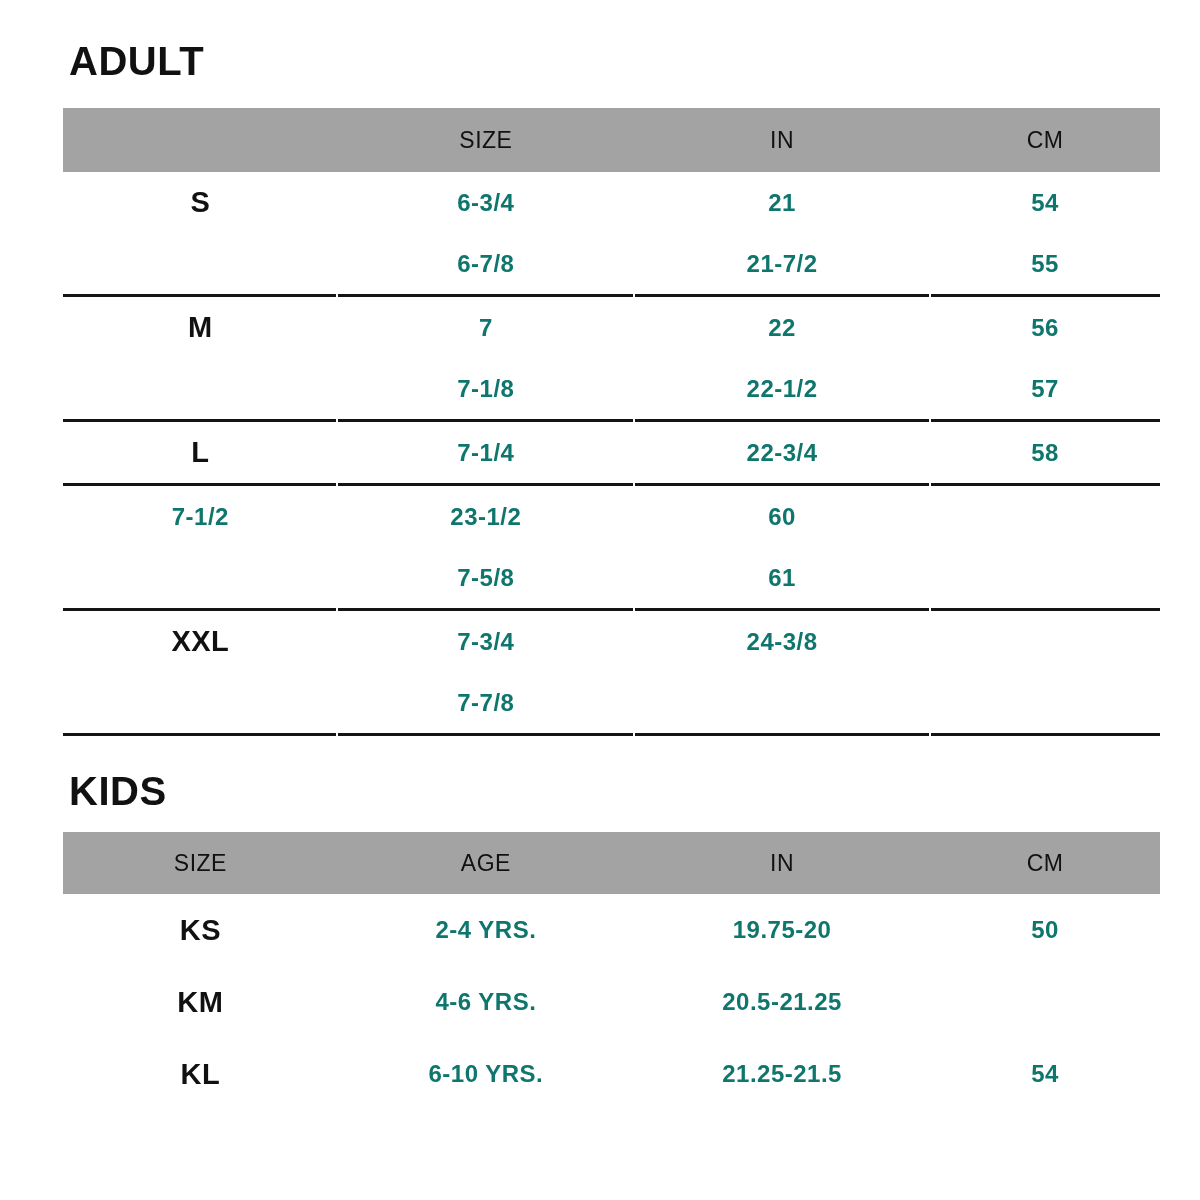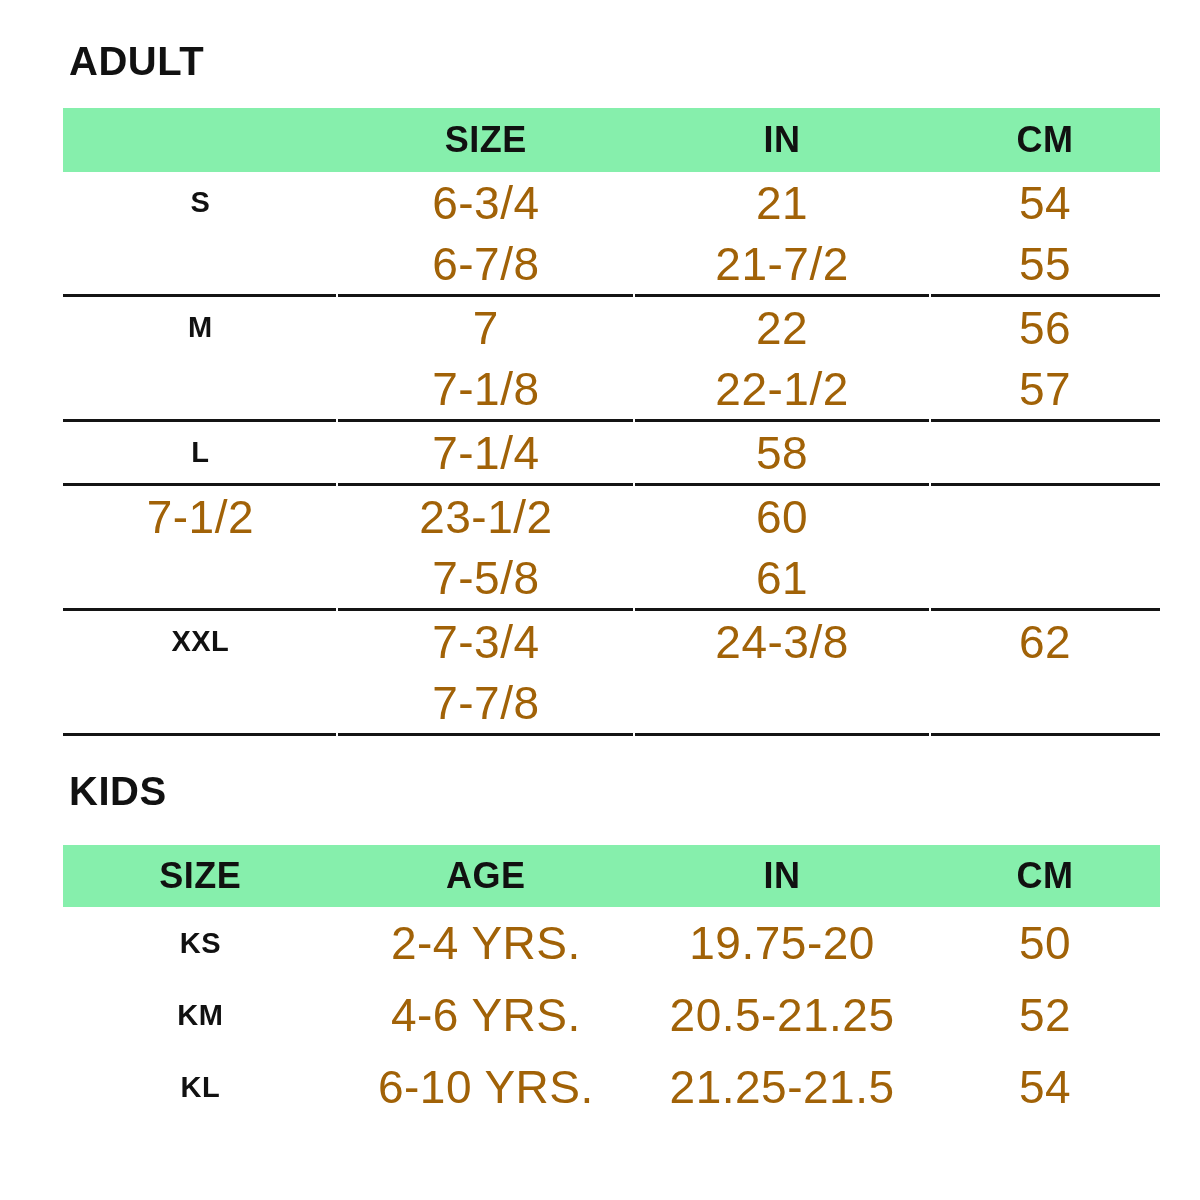--- a/index.html
+++ b/index.html
@@ -20,52 +20,52 @@
   .section-title {
     margin: 0 0 24px 6px;
     font-size: 40px;
     line-height: 46px;
     font-weight: 700;
     letter-spacing: 0.5px;
     color: #111111;
   }
   .section-title.kids {
     margin-top: 32px;
-    margin-bottom: 31px;
+    margin-bottom: 18px;
   }
   .table {
     width: 100%;
   }
   .thead, .row, .sep {
     display: grid;
     grid-template-columns: 269fr 290fr 290fr 225fr;
   }
   .th {
-    background: #86efac;
+    background: #a3a3a3;
     height: 64px;
     display: flex;
     align-items: center;
     justify-content: center;
-    font-weight: 700;
-    font-size: 36px;
+    font-weight: 400;
+    font-size: 23px;
     letter-spacing: 0.5px;
     color: #111111;
   }
   .kids-table .th {
     height: 62px;
   }
   .td {
     height: 61px;
     display: flex;
     align-items: center;
     justify-content: center;
-    font-size: 46px;
-    font-weight: 400;
-    letter-spacing: 0.5px;
-    color: #a16207;
+    font-size: 24px;
+    font-weight: 700;
+    letter-spacing: 0.5px;
+    color: #0f766e;
   }
   .kids-table .td {
     height: 72px;
   }
   .td.label {
     font-size: 29px;
     font-weight: 700;
     letter-spacing: 0.5px;
     color: #111111;
   }
@@ -126,20 +126,21 @@
     <div class="sep">
         <span></span>
         <span></span>
         <span></span>
         <span></span>
       </div>
 
     <div class="row">
       <div class="td label">L</div>
       <div class="td">7-1/4</div>
+      <div class="td">22-3/4</div>
       <div class="td">58</div>
     </div>
     <div class="sep">
         <span></span>
         <span></span>
         <span></span>
         <span></span>
       </div>
 
     <div class="row">
@@ -156,21 +157,20 @@
         <span></span>
         <span></span>
         <span></span>
         <span></span>
       </div>
 
     <div class="row">
       <div class="td label">XXL</div>
       <div class="td">7-3/4</div>
       <div class="td">24-3/8</div>
-      <div class="td">62</div>
     </div>
     <div class="row">
       <div class="td label"></div>
       <div class="td">7-7/8</div>
     </div>
     <div class="sep">
         <span></span>
         <span></span>
         <span></span>
         <span></span>
@@ -190,21 +190,20 @@
     <div class="row">
       <div class="td label">KS</div>
       <div class="td">2-4 YRS.</div>
       <div class="td">19.75-20</div>
       <div class="td">50</div>
     </div>
     <div class="row">
       <div class="td label">KM</div>
       <div class="td">4-6 YRS.</div>
       <div class="td">20.5-21.25</div>
-      <div class="td">52</div>
     </div>
     <div class="row">
       <div class="td label">KL</div>
       <div class="td">6-10 YRS.</div>
       <div class="td">21.25-21.5</div>
       <div class="td">54</div>
     </div>
   </div>
 
 </div>

